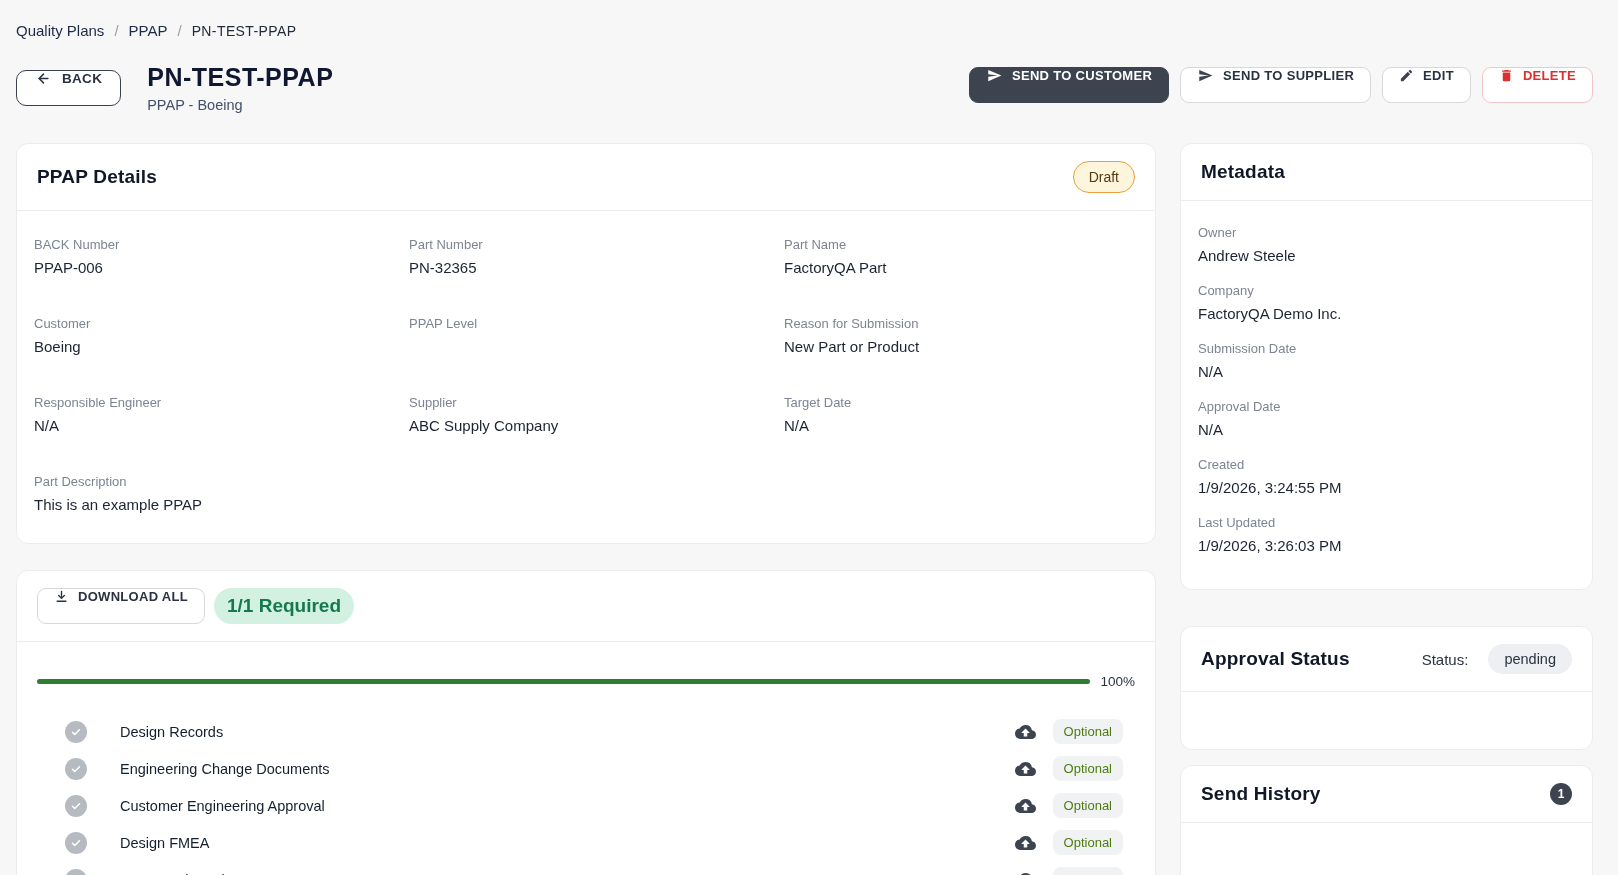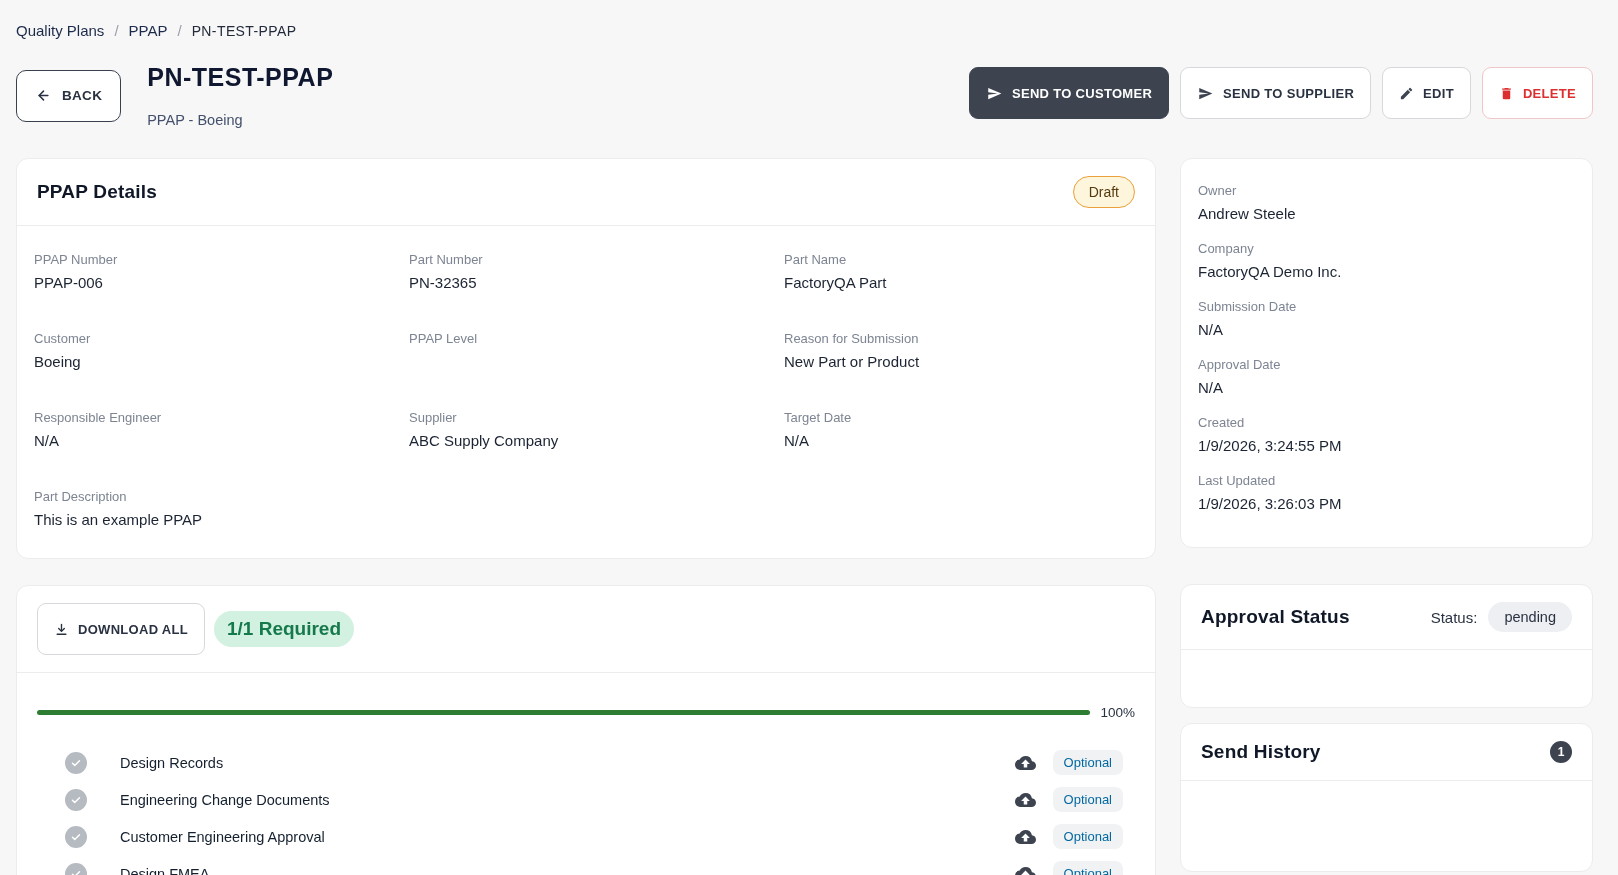--- a/index.html
+++ b/index.html
@@ -13,29 +13,29 @@
 
   
   .breadcrumb { display:flex; align-items:center; gap:10px; margin-bottom:24px; font-size:15px; }
   .crumb-link { color:#1d2b4a; font-weight:500; cursor:pointer; }
   .crumb-sep { color:#9aa0aa; }
   .crumb-current { color:#232b3a; font-size:14px; letter-spacing:0.4px; font-weight:500; }
 
   
   .header-row { display:flex; align-items:center; margin-bottom:30px; }
   .btn {
-    display:inline-flex; align-items:center; gap:9px;
+    display:inline-flex; gap:9px;
     background:#fff; border:1px solid #d6d8dc; border-radius:9px;
-    height:52px; padding:0 16px; font-size:13px; font-weight:700;
+    height:36px; padding:0 16px; font-size:13px; font-weight:700;
     color:#2a3242; letter-spacing:0.3px; cursor:pointer; white-space:nowrap;
   }
   .back-btn { border:1px solid #39414f; border-radius:10px; font-size:13.5px; gap:10px; padding:0 18px; }
   .title-block { margin-left:26px; }
   .page-title { font-size:25px; font-weight:700; color:#0f1830; letter-spacing:0.5px; }
-  .page-subtitle { font-size:14.5px; color:#44506b; margin-top:20px; }
+  .page-subtitle { font-size:14.5px; color:#44506b; margin-top:5px; }
   .actions { margin-left:auto; display:flex; gap:11px; align-self:flex-start; margin-top:4px; }
   .btn-dark { background:var(--btn-dark,#3d4450); border-color:var(--btn-dark,#3d4450); color:#fff; }
   .btn-danger { border-color:#f0c7c7; color:var(--danger-red,#dc2f2f); }
   .btn svg { display:block; }
 
   
   .content { display:flex; gap:24px; align-items:flex-start; }
   .main-col { width:1140px; flex:none; display:flex; flex-direction:column; gap:26px; }
   .side-col { flex:1; min-width:0; display:flex; flex-direction:column; }
 
@@ -78,27 +78,27 @@
   .el-list { padding-bottom:4px; }
   .el-row { display:flex; align-items:center; height:37px; padding:0 32px 0 48px; cursor:pointer; }
   .check-circle {
     width:22px; height:22px; border-radius:50%; background:#b6bac1;
     display:inline-flex; align-items:center; justify-content:center; flex:none;
   }
   .el-name { font-size:14.5px; color:#15202f; margin-left:33px; }
   .el-right { margin-left:auto; display:flex; align-items:center; gap:17px; }
   .cloud-btn { display:inline-flex; cursor:pointer; }
   .opt-badge {
-    background:#f1f2f4; color:#0369a1; border-radius:8px;
+    background:#f1f2f4; color:#4d7c0f; border-radius:8px;
     font-size:13px; padding:5px 11px;
   }
 
   
   .approval-card { margin-top:36px; }
-  .status-right { margin-left:auto; display:flex; align-items:center; gap:11px; }
+  .status-right { margin-left:auto; display:flex; align-items:center; gap:20px; }
   .status-label { font-size:15px; color:#2a3242; }
   .pending-badge { background:#edeff2; color:#2a3242; font-size:14.5px; padding:7px 16px; }
   .empty-body-sm { height:57px; }
 
   
   .history-card { margin-top:15px; }
   .count-badge {
     margin-left:auto; width:22px; height:22px; border-radius:50%;
     background:#3d4450; color:#fff; font-size:12px; font-weight:700;
     display:inline-flex; align-items:center; justify-content:center;
@@ -173,21 +173,21 @@
     <div class="main-col">
 
       <div class="card">
         <div class="card-header">
           <span class="card-title">PPAP Details</span>
           <span class="pill draft-badge">Draft</span>
         </div>
         <div class="details-body">
           <div class="fields-grid">
               <div class="field">
-              <div class="f-label">PPAP Number</div>
+              <div class="f-label">BACK Number</div>
               <div class="f-value">PPAP-006</div>
             </div>
               <div class="field">
               <div class="f-label">Part Number</div>
               <div class="f-value">PN-32365</div>
             </div>
               <div class="field">
               <div class="f-label">Part Name</div>
               <div class="f-value">FactoryQA Part</div>
             </div>
@@ -324,20 +324,23 @@
             </div>
             </div>
         </div>
       </div>
 
     </div>
 
     <div class="side-col">
 
       <div class="card">
+        <div class="card-header">
+          <span class="card-title">Metadata</span>
+        </div>
         <div class="meta-body">
             <div class="meta-field">
             <div class="f-label">Owner</div>
             <div class="f-value">Andrew Steele</div>
           </div>
             <div class="meta-field">
             <div class="f-label">Company</div>
             <div class="f-value">FactoryQA Demo Inc.</div>
           </div>
             <div class="meta-field">

